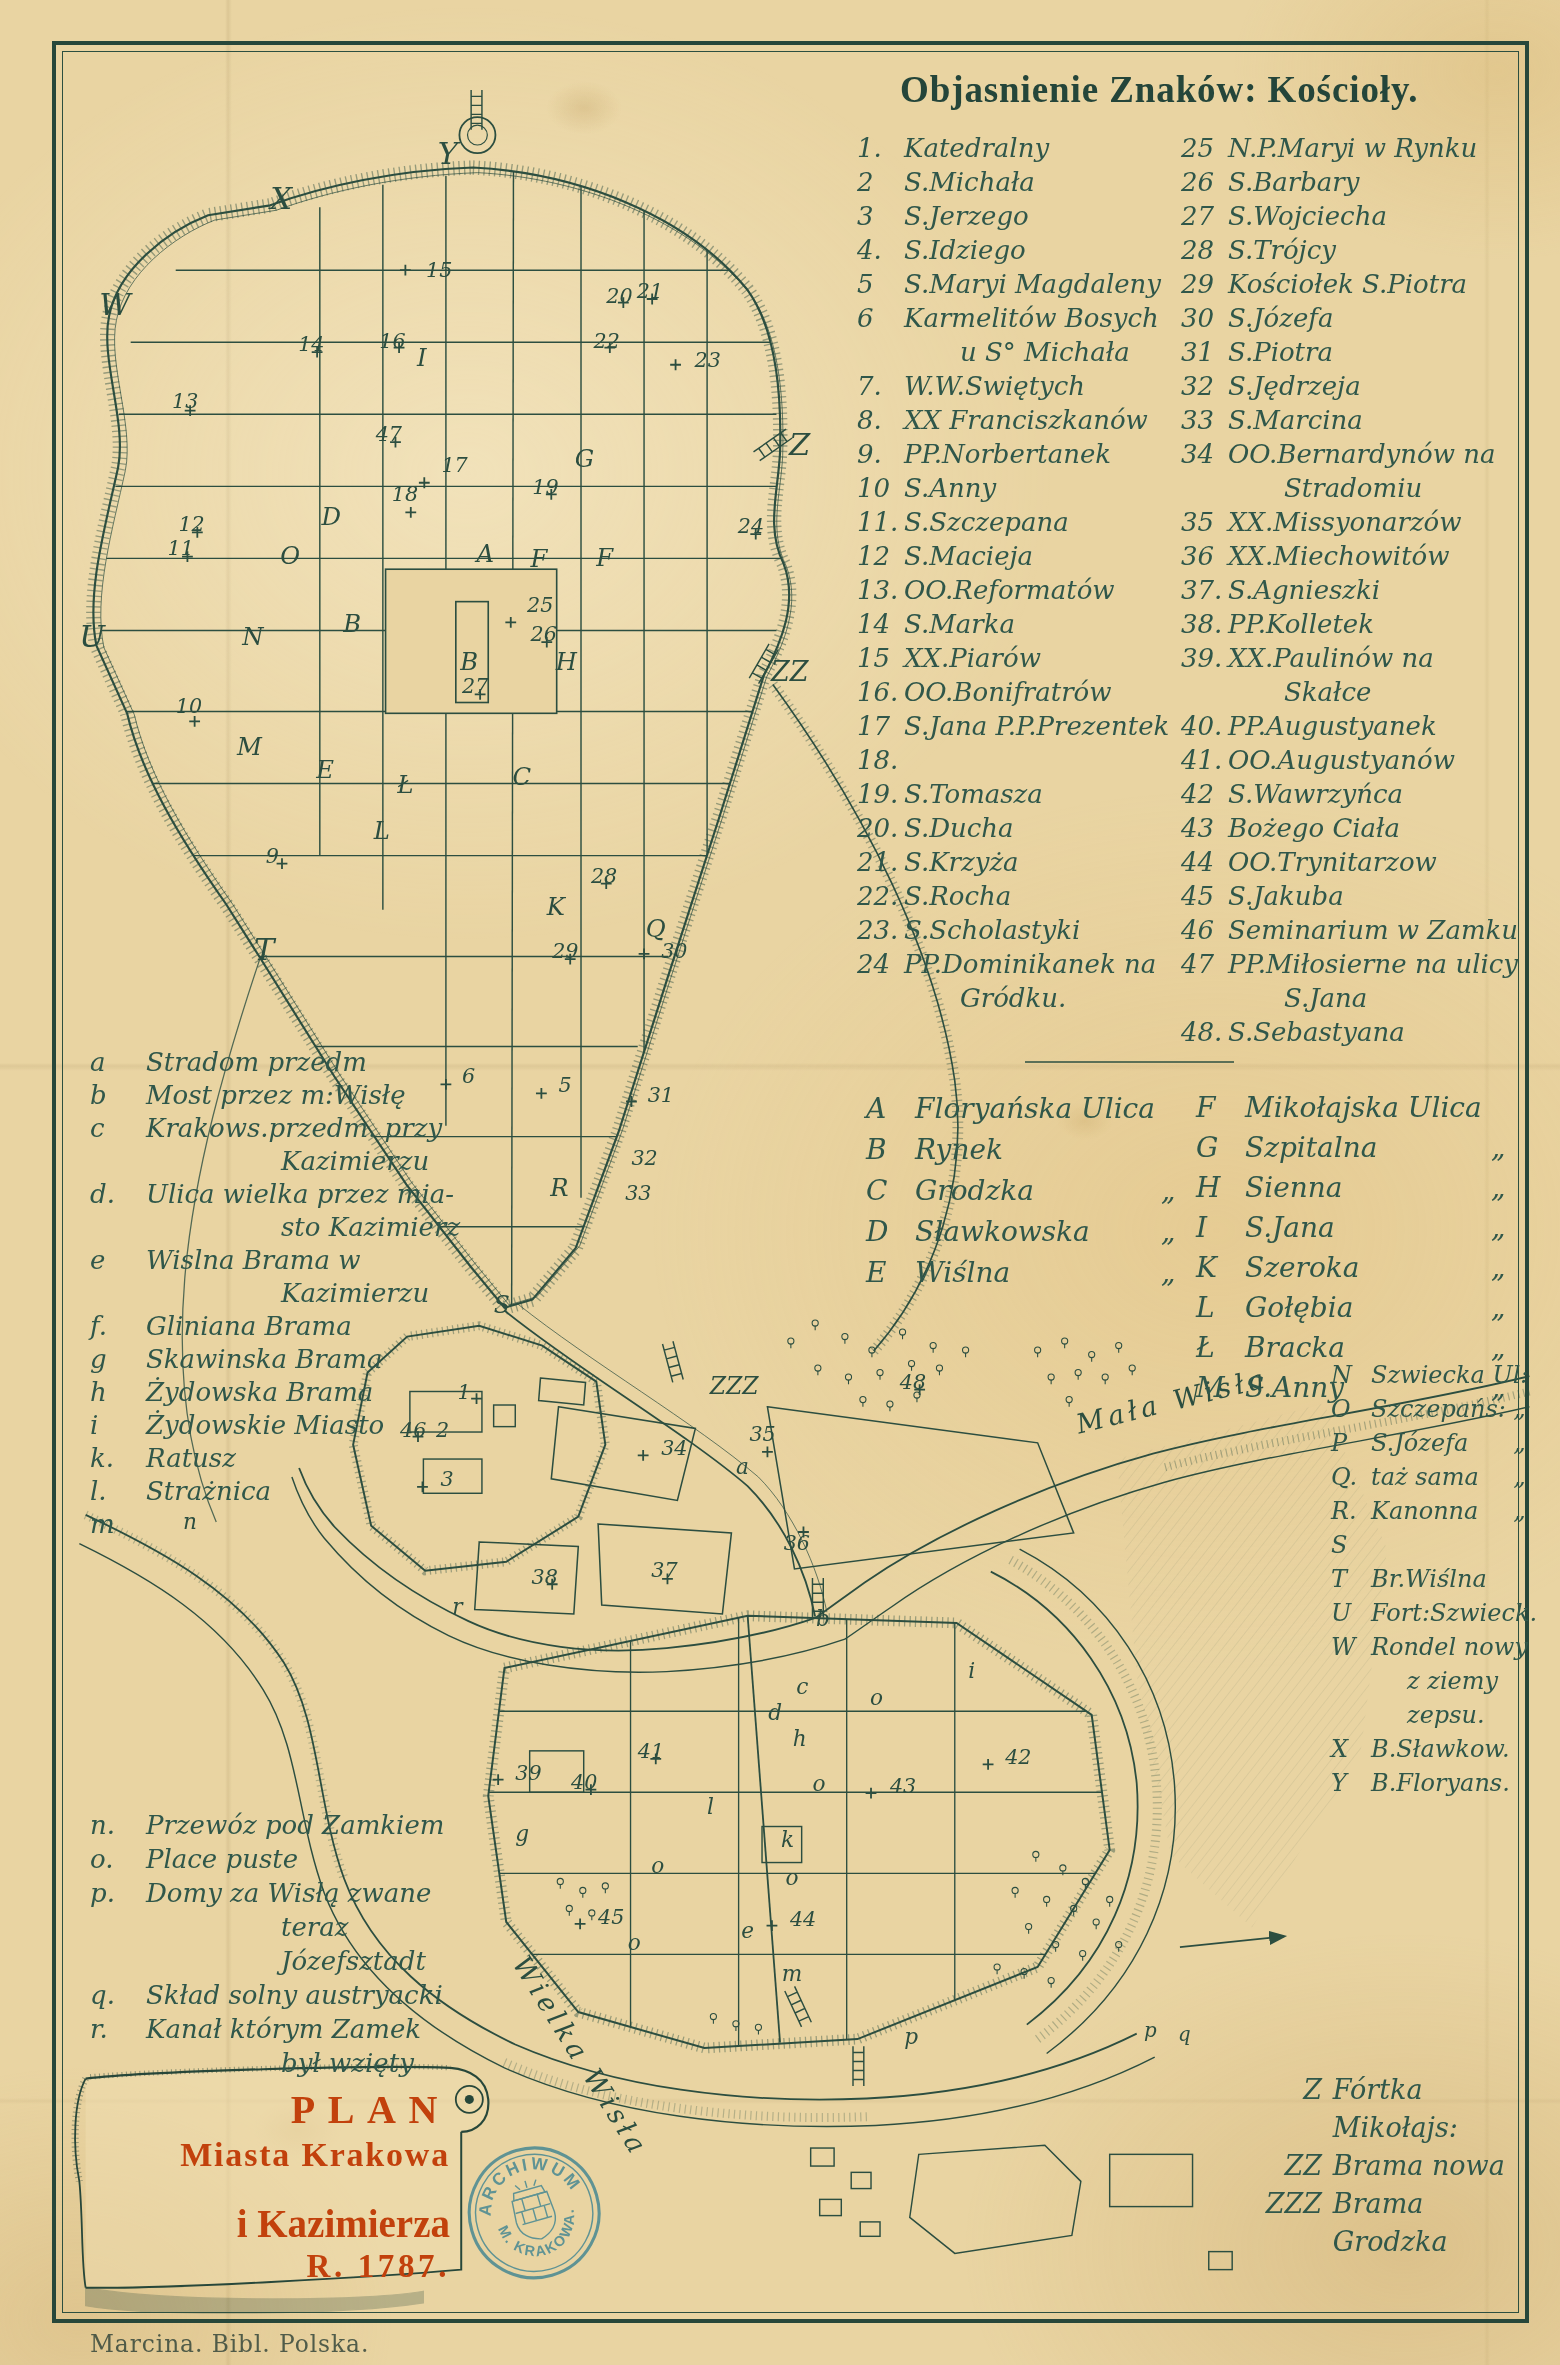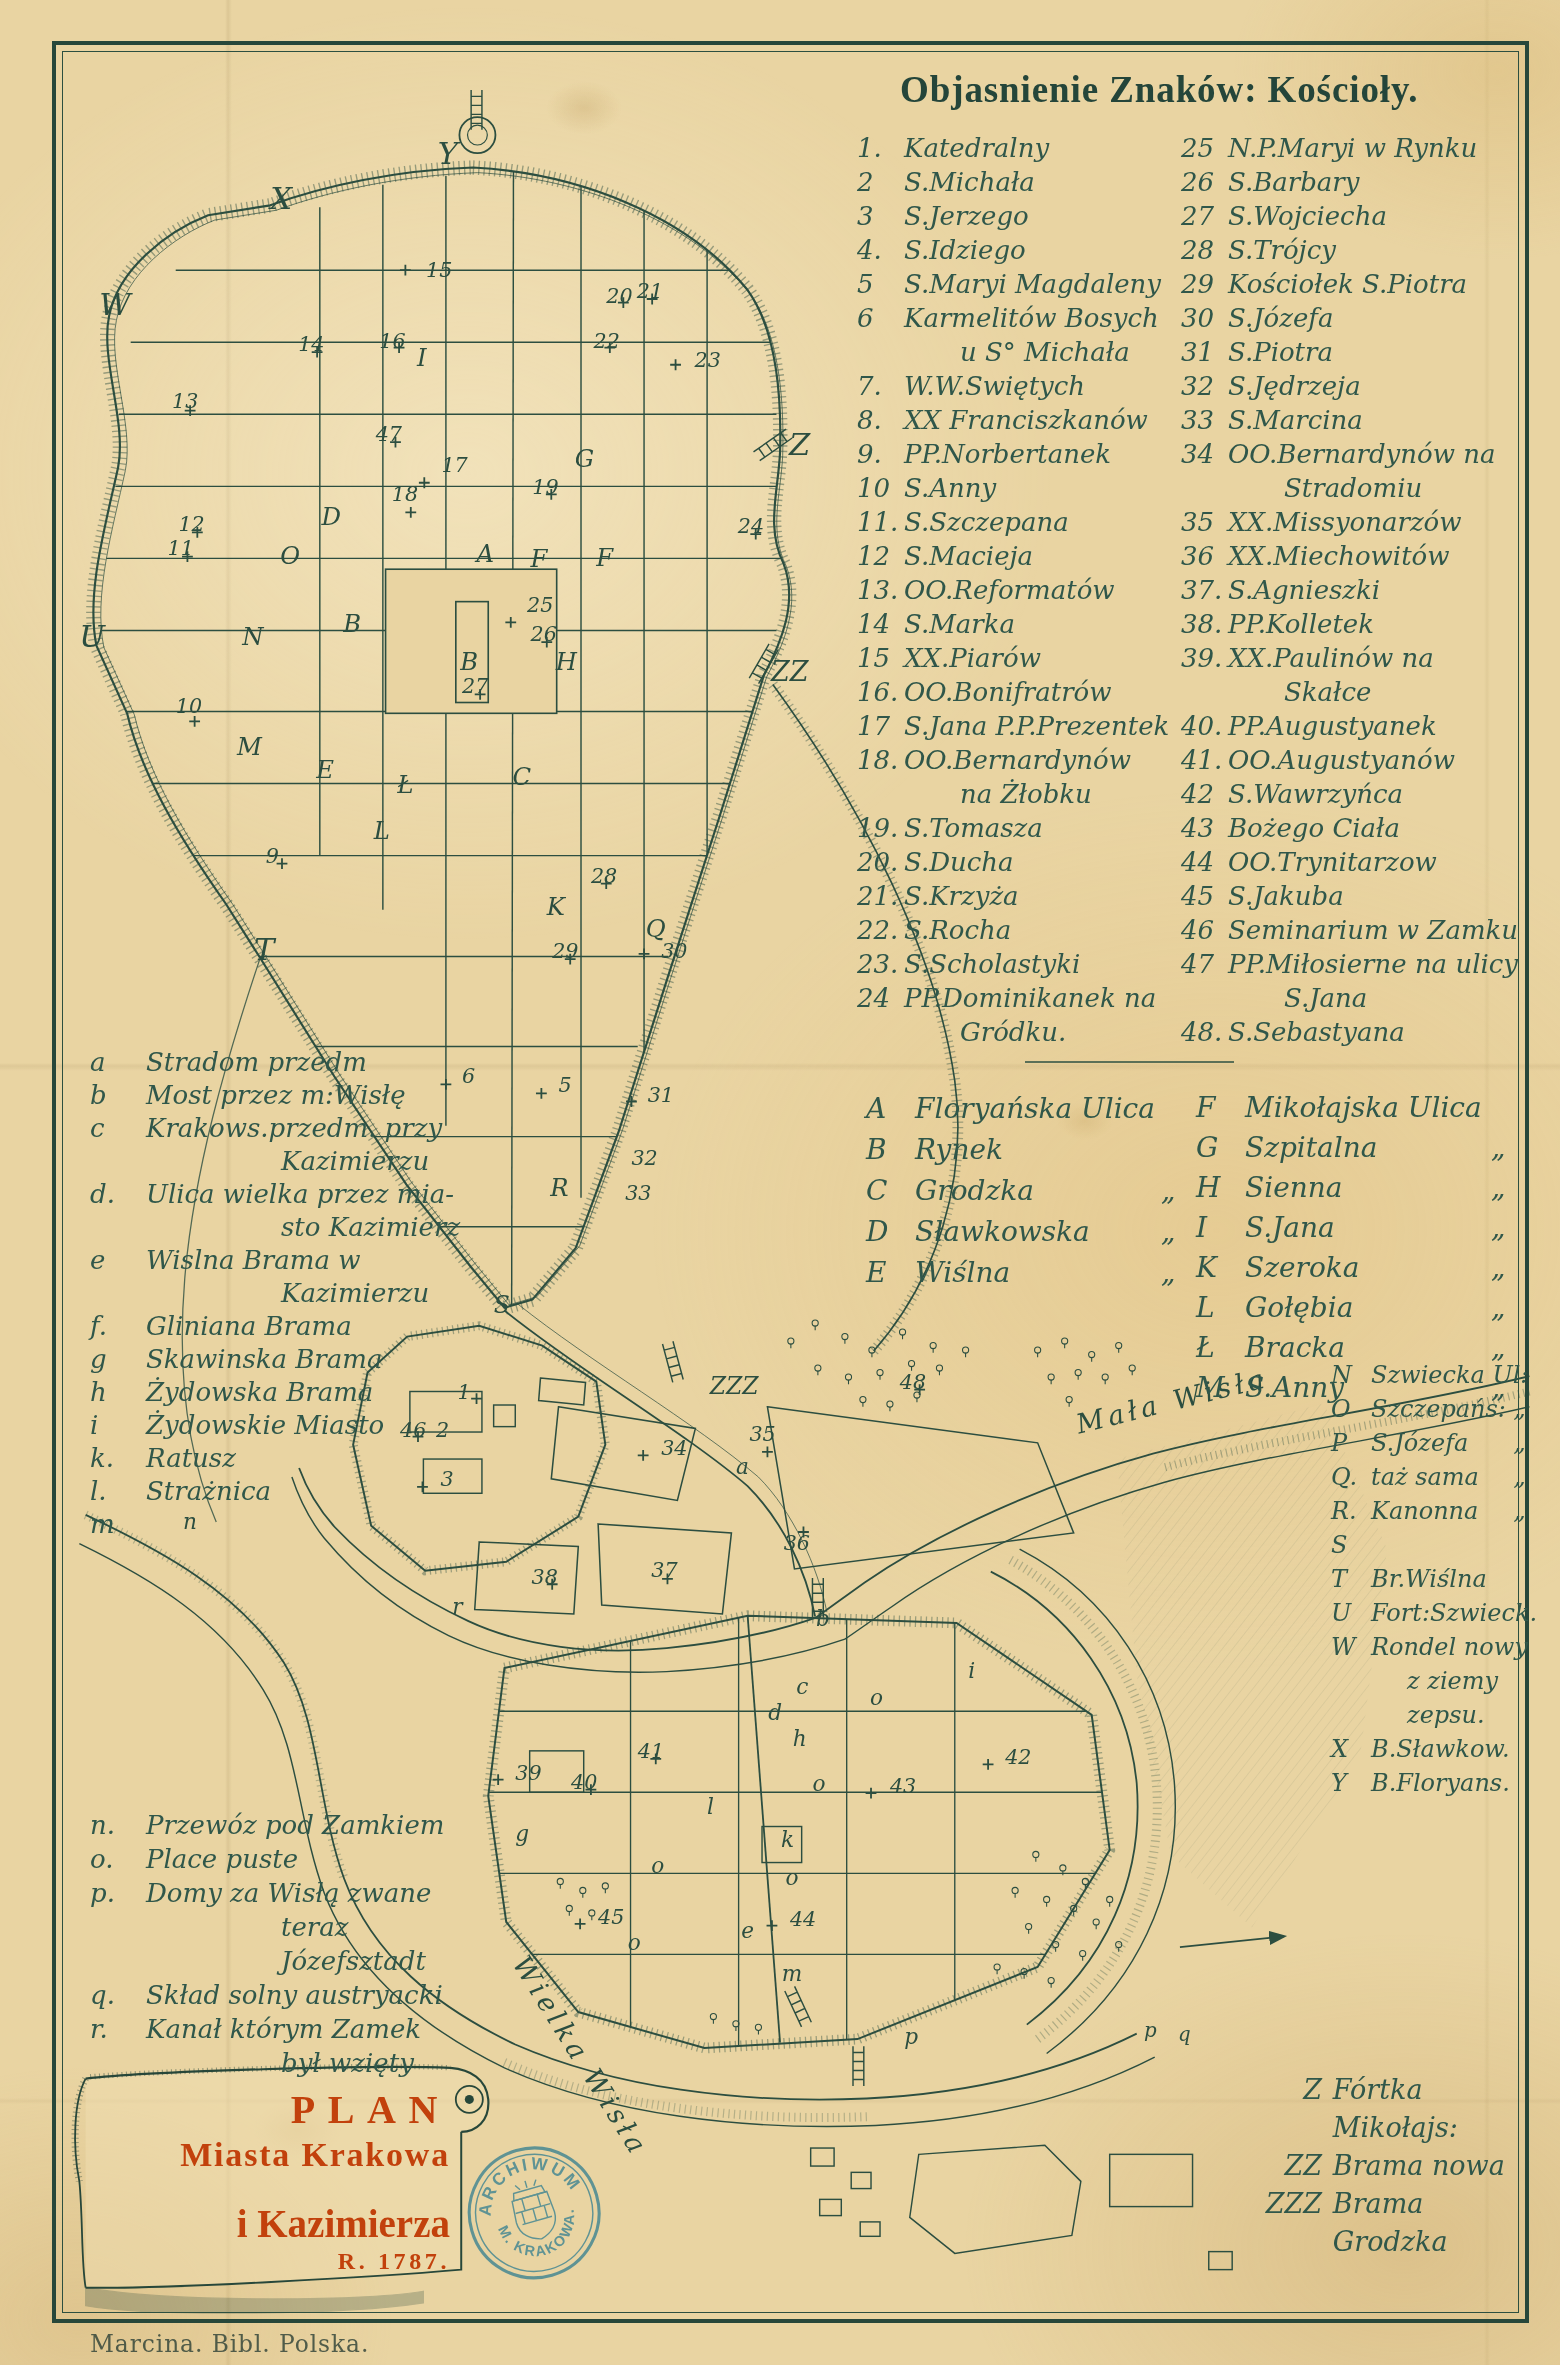--- a/index.html
+++ b/index.html
@@ -61,21 +61,21 @@
     font-size:27px;line-height:38px;color:#30574a;}
   .gt-row{display:flex;}
   .gt-letter{flex:none;width:70px;text-align:right;padding-right:10.8px;}
 
   
   .cart-text{position:absolute;left:99px;width:351px;text-align:right;
     font-family:"Liberation Serif",serif;font-weight:700;color:#c2410c;}
   #cart1{top:2086px;font-size:40px;letter-spacing:12.6px;}
   #cart2{top:2136px;font-size:34px;letter-spacing:1.8px;}
   #cart3{top:2201px;font-size:39px;}
-  #cart4{top:2248px;font-size:24px;letter-spacing:3.6px;}
+  #cart4{top:2248px;font-size:33px;letter-spacing:3.6px;}
 
   #credit{position:absolute;left:90px;top:2330px;font-size:23.4px;color:rgba(42,62,52,.8);
     font-family:"DejaVu Serif",serif;letter-spacing:0.9px;}
 
   .mlbl{font-family:"DejaVu Serif",serif;font-style:italic;fill:#2c4e40;}
   .mriver{font-family:"DejaVu Serif",serif;font-style:italic;fill:#2c4e40;letter-spacing:5px;}
 </style>
 </head>
 <body>
 
@@ -584,22 +584,20 @@
       <span class="ch-label">OO.Bonifratrów</span>
     </div>
 
     <div class="ch-row">
       <span class="ch-num">17</span>
       <span class="ch-label">S.Jana P.P.Prezentek</span>
     </div>
 
     <div class="ch-row">
       <span class="ch-num">18.</span>
-      <span class="ch-label">OO.Bernardynów
-na Żłobku</span>
     </div>
 
     <div class="ch-row">
       <span class="ch-num">19.</span>
       <span class="ch-label">S.Tomasza</span>
     </div>
 
     <div class="ch-row">
       <span class="ch-num">20.</span>
       <span class="ch-label">S.Ducha</span>

